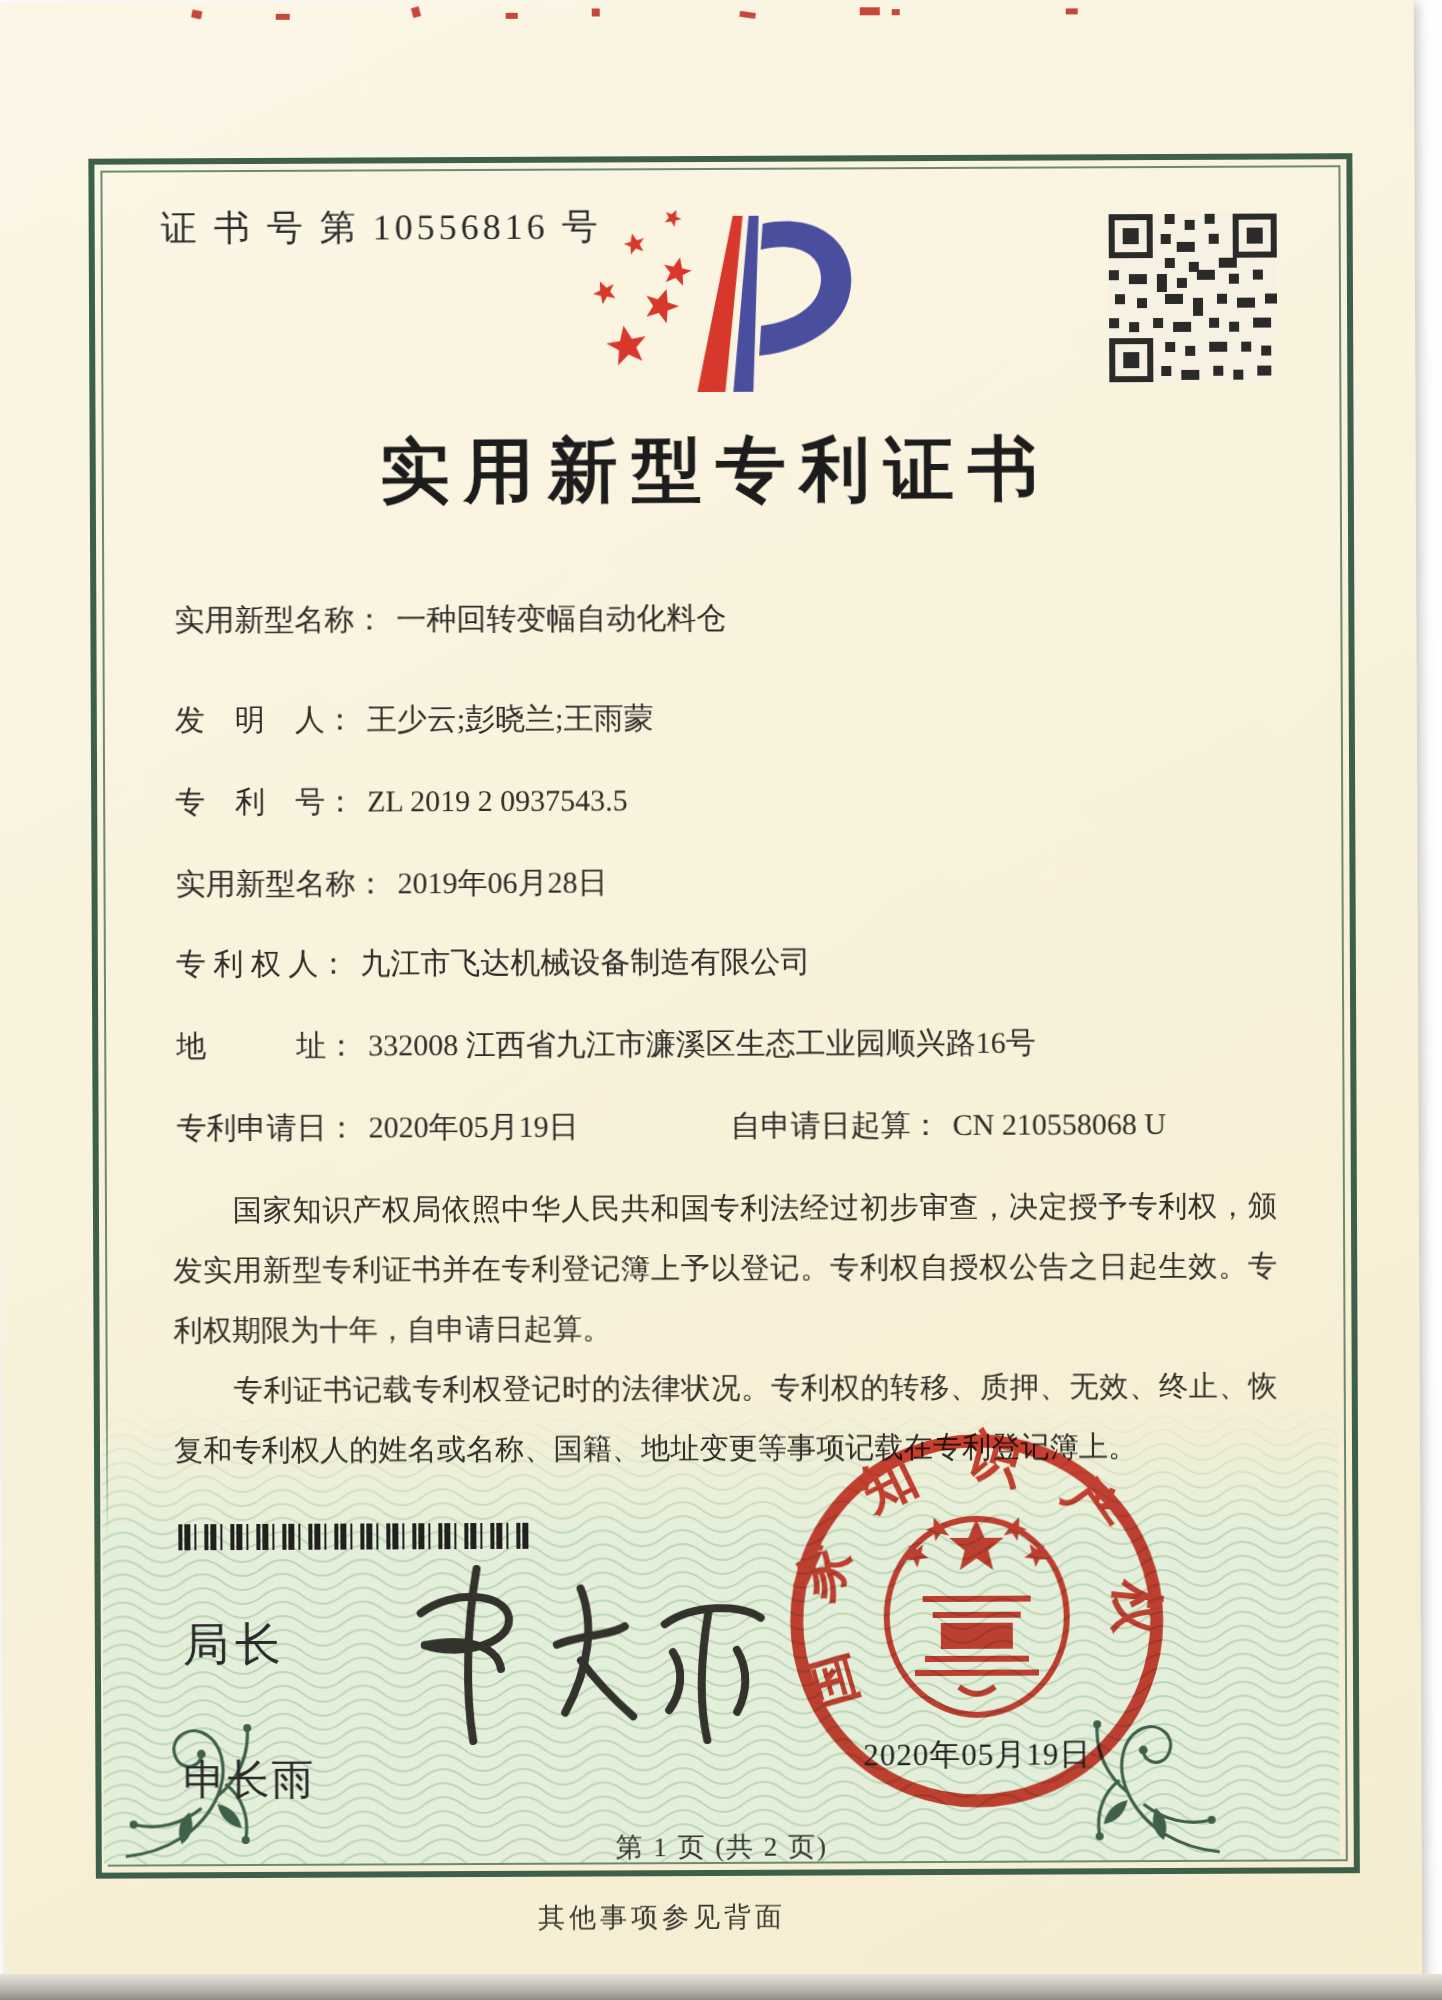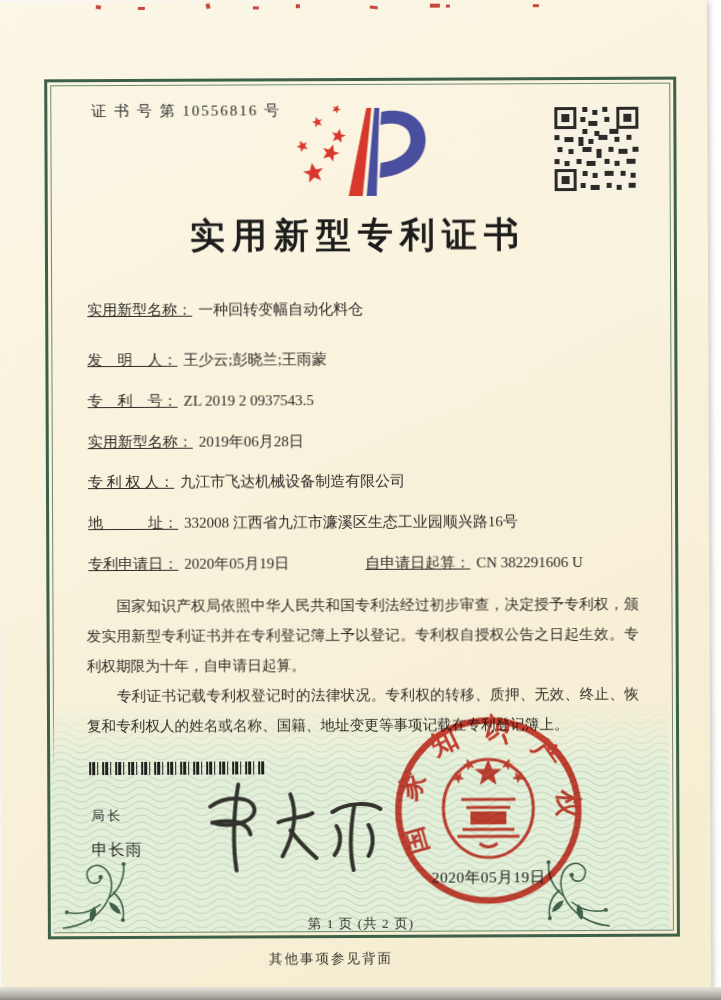--- a/index.html
+++ b/index.html
@@ -13,36 +13,36 @@
   .paper{
     position:absolute;left:0;top:0;width:709px;height:990px;
     background:linear-gradient(155deg,#fbf6e6 0%,#f9f2dc 45%,#f5edd0 100%);
     transform:rotate(-0.25deg);transform-origin:50% 50%;
     box-shadow:2px 3px 6px rgba(90,85,70,.35);
   }
   .frame-outer{position:absolute;left:46px;top:78px;width:626px;height:854px;
     border:3px solid #3c6049;}
   .frame-inner{position:absolute;inset:3px;border:1px solid #6d8a71;}
   .abs{position:absolute;}
-  .cert-no{left:93px;top:101px;font-size:15px;letter-spacing:2px;color:#2b2b2b;}
+  .cert-no{left:82px;top:101px;font-size:18px;letter-spacing:2px;color:#2b2b2b;}
   .title{left:46px;top:212px;width:626px;text-align:center;
     font-size:35px;font-weight:bold;letter-spacing:7px;color:#1c1c1c;}
   .frow{left:88px;width:552px;font-size:15px;color:#2e2c28;white-space:nowrap;}
-  .flabel{white-space:pre;margin-right:6px;text-decoration:underline;}
+  .flabel{white-space:pre;margin-right:6px;}
   .paras{left:86px;top:590px;width:552px;font-size:14.6px;line-height:30px;
     color:#332f28;text-align:justify;}
   .paras p{margin:0;text-indent:2.05em;}
   .band{left:50px;top:700px;width:618px;height:231px;background:#e4efdb;
     -webkit-mask-image:linear-gradient(180deg,transparent 0,#000 70px);
     mask-image:linear-gradient(180deg,transparent 0,#000 70px);}
   .barcode{left:88px;top:761px;width:177px;height:13px;
     background:repeating-linear-gradient(90deg,#20201e 0 2px,transparent 2px 3px,
       #20201e 3px 6px,transparent 6px 8px,#20201e 8px 9px,transparent 9px 13px);}
-  .official-title{left:90px;top:806px;font-size:13px;color:#2a2a2a;letter-spacing:3px;text-align:right;}
-  .official-name{left:90px;top:839px;font-size:16px;color:#2a2a2a;letter-spacing:1px;text-align:right;}
+  .official-title{left:90px;top:806px;font-size:23px;color:#2a2a2a;letter-spacing:3px;text-align:right;}
+  .official-name{left:90px;top:875px;font-size:21px;color:#2a2a2a;letter-spacing:1px;text-align:right;}
   .seal-box{left:388px;top:712px;width:198px;height:198px;mix-blend-mode:multiply;opacity:.92;}
   .seal-date{left:396px;top:868px;width:182px;text-align:center;font-size:15.5px;
     color:#20201e;letter-spacing:.5px;z-index:6;}
   .page-num{left:46px;top:915px;width:626px;text-align:center;font-size:13.5px;
     letter-spacing:1px;color:#33312c;}
   .back-note{left:16px;top:950px;width:626px;text-align:center;font-size:13.5px;
     letter-spacing:2px;color:#3a372f;}
   .sig{left:185px;top:772px;}
   .z2{z-index:2;} .z3{z-index:3;} .z4{z-index:4;}
 </style>
@@ -190,21 +190,21 @@
 
   <div class="abs title">实用新型专利证书</div>
 
   <div class="abs frow" style="top:300px"><span class="flabel">实用新型名称：</span><span>一种回转变幅自动化料仓</span></div>
   <div class="abs frow" style="top:350px"><span class="flabel">发　明　人：</span><span>王少云;彭晓兰;王雨蒙</span></div>
   <div class="abs frow" style="top:391px"><span class="flabel">专　利　号：</span><span>ZL 2019 2 0937543.5</span></div>
   <div class="abs frow" style="top:432px"><span class="flabel">实用新型名称：</span><span>2019年06月28日</span></div>
   <div class="abs frow" style="top:472px"><span class="flabel">专 利 权 人：</span><span>九江市飞达机械设备制造有限公司</span></div>
   <div class="abs frow" style="top:513px"><span class="flabel">地　　　址：</span><span>332008 江西省九江市濂溪区生态工业园顺兴路16号</span></div>
   <div class="abs frow" style="top:554px"><span class="flabel">专利申请日：</span><span>2020年05月19日</span></div>
-  <div class="abs frow" style="top:554px;left:365px"><span class="flabel">自申请日起算：</span><span>CN 382291606 U</span></div>
+  <div class="abs frow" style="top:554px;left:365px"><span class="flabel">自申请日起算：</span><span>CN 210558068 U</span></div>
 
   <div class="abs paras">
     <p>国家知识产权局依照中华人民共和国专利法经过初步审查，决定授予专利权，颁发实用新型专利证书并在专利登记簿上予以登记。专利权自授权公告之日起生效。专利权期限为十年，自申请日起算。</p>
     <p>专利证书记载专利权登记时的法律状况。专利权的转移、质押、无效、终止、恢复和专利权人的姓名或名称、国籍、地址变更等事项记载在专利登记簿上。</p>
   </div>
 
   <div class="abs barcode z2"></div>
 
   <div class="abs official-title z2">局长</div>
   <div class="abs official-name z2">申长雨</div>

